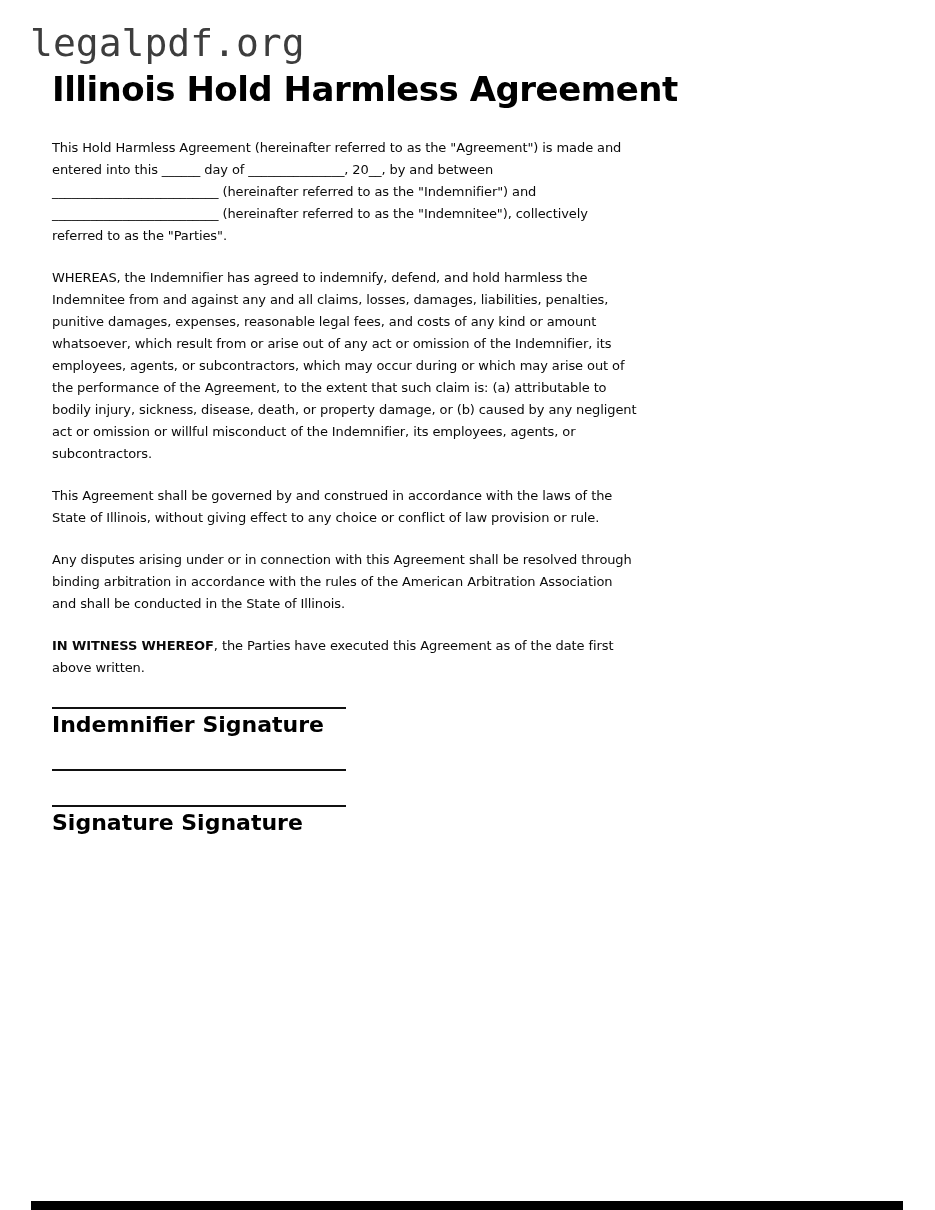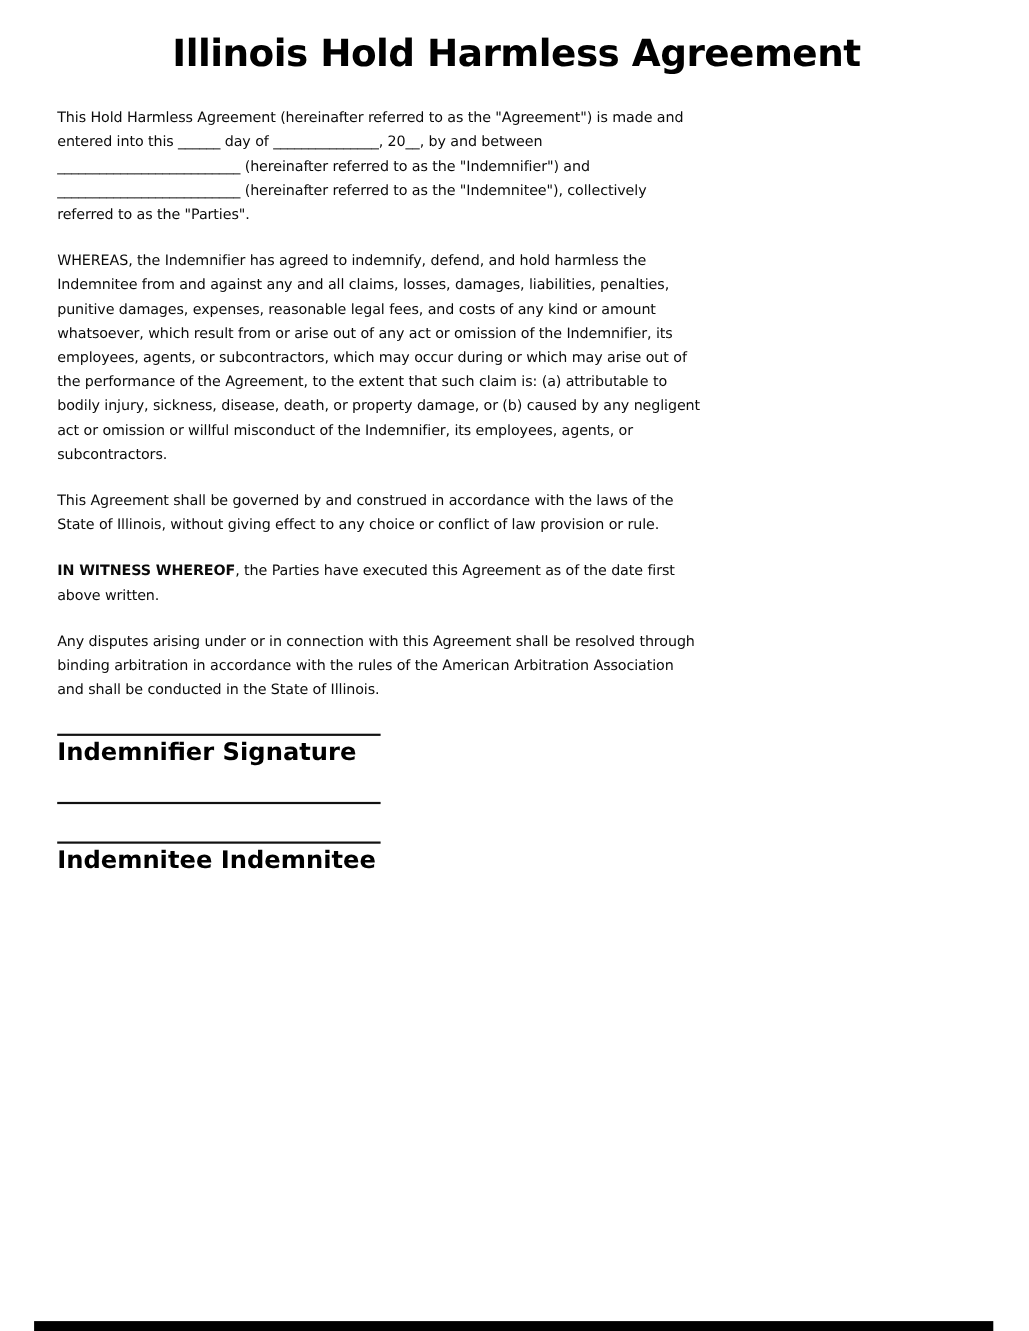--- a/index.html
+++ b/index.html
@@ -26,21 +26,20 @@
     margin-left: -22px;
     white-space: nowrap;
   }
   .doc-title {
     font-size: 34px;
     line-height: 1.15;
     font-weight: bold;
     color: #000000;
     letter-spacing: -0.5px;
     margin: 6px 0 28px 0;
-    text-align: center;
   }
   p.doc-par {
     font-size: 13px;
     line-height: 22px;
     letter-spacing: -0.1px;
     margin: 0 0 20px 0;
     width: 860px;
     white-space: pre-wrap;
     color: #0a0a0a;
   }
@@ -75,20 +74,21 @@
     width: 872px;
     height: 9px;
     background: #000000;
   }
 </style>
 </head>
 <body>
 
 <div class="page">
 
+  <div class="brand">legalpdf.org</div>
 
   <h1 class="doc-title">Illinois Hold Harmless Agreement</h1>
 
   <p class="doc-par">This Hold Harmless Agreement (hereinafter referred to as the "Agreement") is made and
 entered into this ______ day of _______________, 20__, by and between
 __________________________ (hereinafter referred to as the "Indemnifier") and
 __________________________ (hereinafter referred to as the "Indemnitee"), collectively
 referred to as the "Parties".</p>
 
   <p class="doc-par">WHEREAS, the Indemnifier has agreed to indemnify, defend, and hold harmless the
@@ -97,41 +97,41 @@
 whatsoever, which result from or arise out of any act or omission of the Indemnifier, its
 employees, agents, or subcontractors, which may occur during or which may arise out of
 the performance of the Agreement, to the extent that such claim is: (a) attributable to
 bodily injury, sickness, disease, death, or property damage, or (b) caused by any negligent
 act or omission or willful misconduct of the Indemnifier, its employees, agents, or
 subcontractors.</p>
 
   <p class="doc-par">This Agreement shall be governed by and construed in accordance with the laws of the
 State of Illinois, without giving effect to any choice or conflict of law provision or rule.</p>
 
-  <p class="doc-par"><span class="bold-lead">IN WITNESS WHEREOF</span><span>, the Parties have executed this Agreement as of the date first
-above written.</span></p>
-
   <p class="doc-par">Any disputes arising under or in connection with this Agreement shall be resolved through
 binding arbitration in accordance with the rules of the American Arbitration Association
 and shall be conducted in the State of Illinois.</p>
+
+  <p class="doc-par"><span class="bold-lead">IN WITNESS WHEREOF</span><span>, the Parties have executed this Agreement as of the date first
+above written.</span></p>
 
   <div class="sig-section">
 
     <div class="sig-block">
       <div class="sig-line"></div>
       <div class="sig-label">Indemnifier Signature</div>
     </div>
 
     <div class="sig-block">
       <div class="sig-line"></div>
     </div>
 
     <div class="sig-block">
       <div class="sig-line"></div>
-      <div class="sig-label">Indemnitee Indemnitee</div>
+      <div class="sig-label">Signature Signature</div>
     </div>
 
 
   </div>
 
 
 </div>
 
 <div class="bottom-bar"></div>
 

